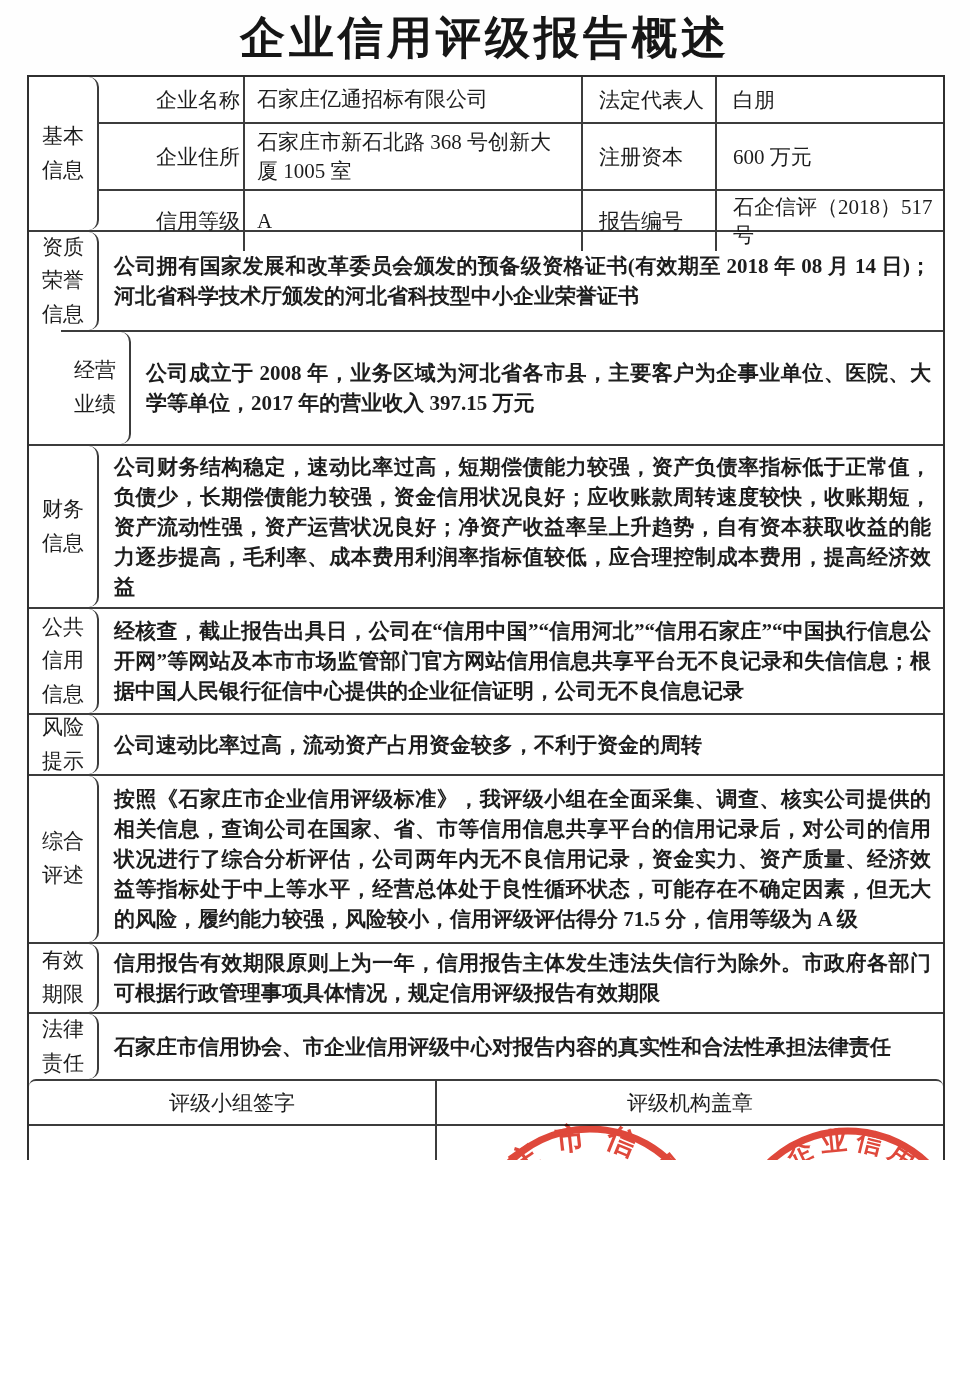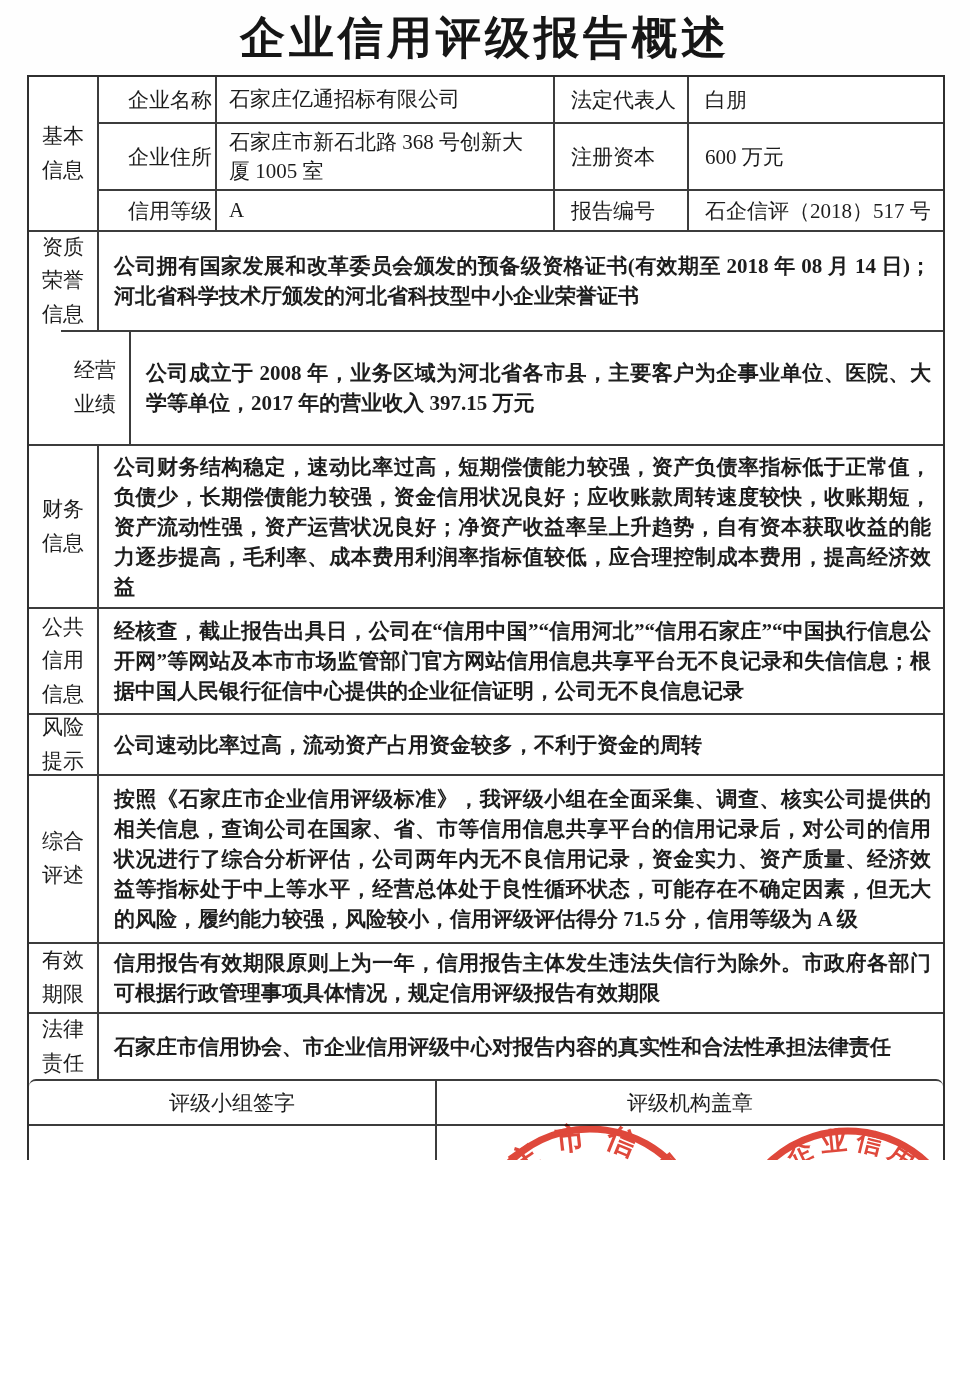--- a/index.html
+++ b/index.html
@@ -5,31 +5,31 @@
   html,body{margin:0;padding:0;background:#ffffff;}
   .page{position:relative;width:970px;height:1160px;background:#fefefe;overflow:hidden;
         font-family:"Liberation Serif","DejaVu Serif",serif;color:#1d1d1d;}
   .title{position:absolute;top:8px;left:0;width:100%;text-align:center;
          font-size:45px;font-weight:700;letter-spacing:4px;color:#161616;}
   .doc-table{position:absolute;left:27px;top:75px;width:918px;
              border:2px solid #2f2f2f;box-sizing:border-box;background:#fff;}
   .tr{display:flex;border-top:2px solid #3c3c3c;box-sizing:border-box;}
   .tr.first{border-top:none;}
   .vlabel{flex:0 0 70px;width:70px;border-right:2px solid #3c3c3c;box-sizing:border-box;
-          display:flex;align-items:center;justify-content:center;font-size:21px;overflow:hidden;}
+          display:flex;align-items:center;justify-content:center;font-size:21px;overflow:hidden;border-radius:10px;}
   .vlabel span{display:block;width:2.15em;text-align:center;line-height:1.6;}
   .content{flex:1;display:flex;align-items:center;box-sizing:border-box;
            padding:4px 12px 4px 15px;overflow:hidden;font-weight:bold;}
   .content div{font-size:21px;line-height:30px;text-align:justify;width:100%;}
   
   .basic-right{flex:1;display:flex;flex-direction:column;}
   .b-row{display:flex;border-top:2px solid #3c3c3c;box-sizing:border-box;flex:1;}
   .b-row.first{border-top:none;}
   .b-label{flex:0 0 118px;border-right:2px solid #3c3c3c;box-sizing:border-box;
-           display:flex;align-items:center;padding-left:29px;font-size:21px;overflow:hidden;}
+           display:flex;align-items:center;padding-left:29px;font-size:21px;overflow:hidden;margin-left:28px;}
   .b-val1{flex:0 0 338px;border-right:2px solid #3c3c3c;box-sizing:border-box;
           display:flex;align-items:center;padding:2px 10px 2px 12px;font-size:21px;line-height:29px;overflow:hidden;}
   .b-label2{flex:0 0 134px;border-right:2px solid #3c3c3c;box-sizing:border-box;
             display:flex;align-items:center;padding-left:16px;font-size:21px;overflow:hidden;}
   .b-val2{flex:1;display:flex;align-items:center;padding:2px 8px 2px 16px;font-size:21px;overflow:hidden;}
   
   .r-basic{height:153px;}
   .rb1{flex:0 0 45px;} .rb2{flex:0 0 67px;} .rb3{flex:0 0 41px;}
   .r-s0{height:100px;} .r-s1{height:114px;margin-left:32px;} .r-s2{height:163px;} .r-s3{height:106px;justify-content:center;}
   .r-s4{height:61px;} .r-s5{height:168px;} .r-s6{height:70px;} .r-s7{height:67px;}

